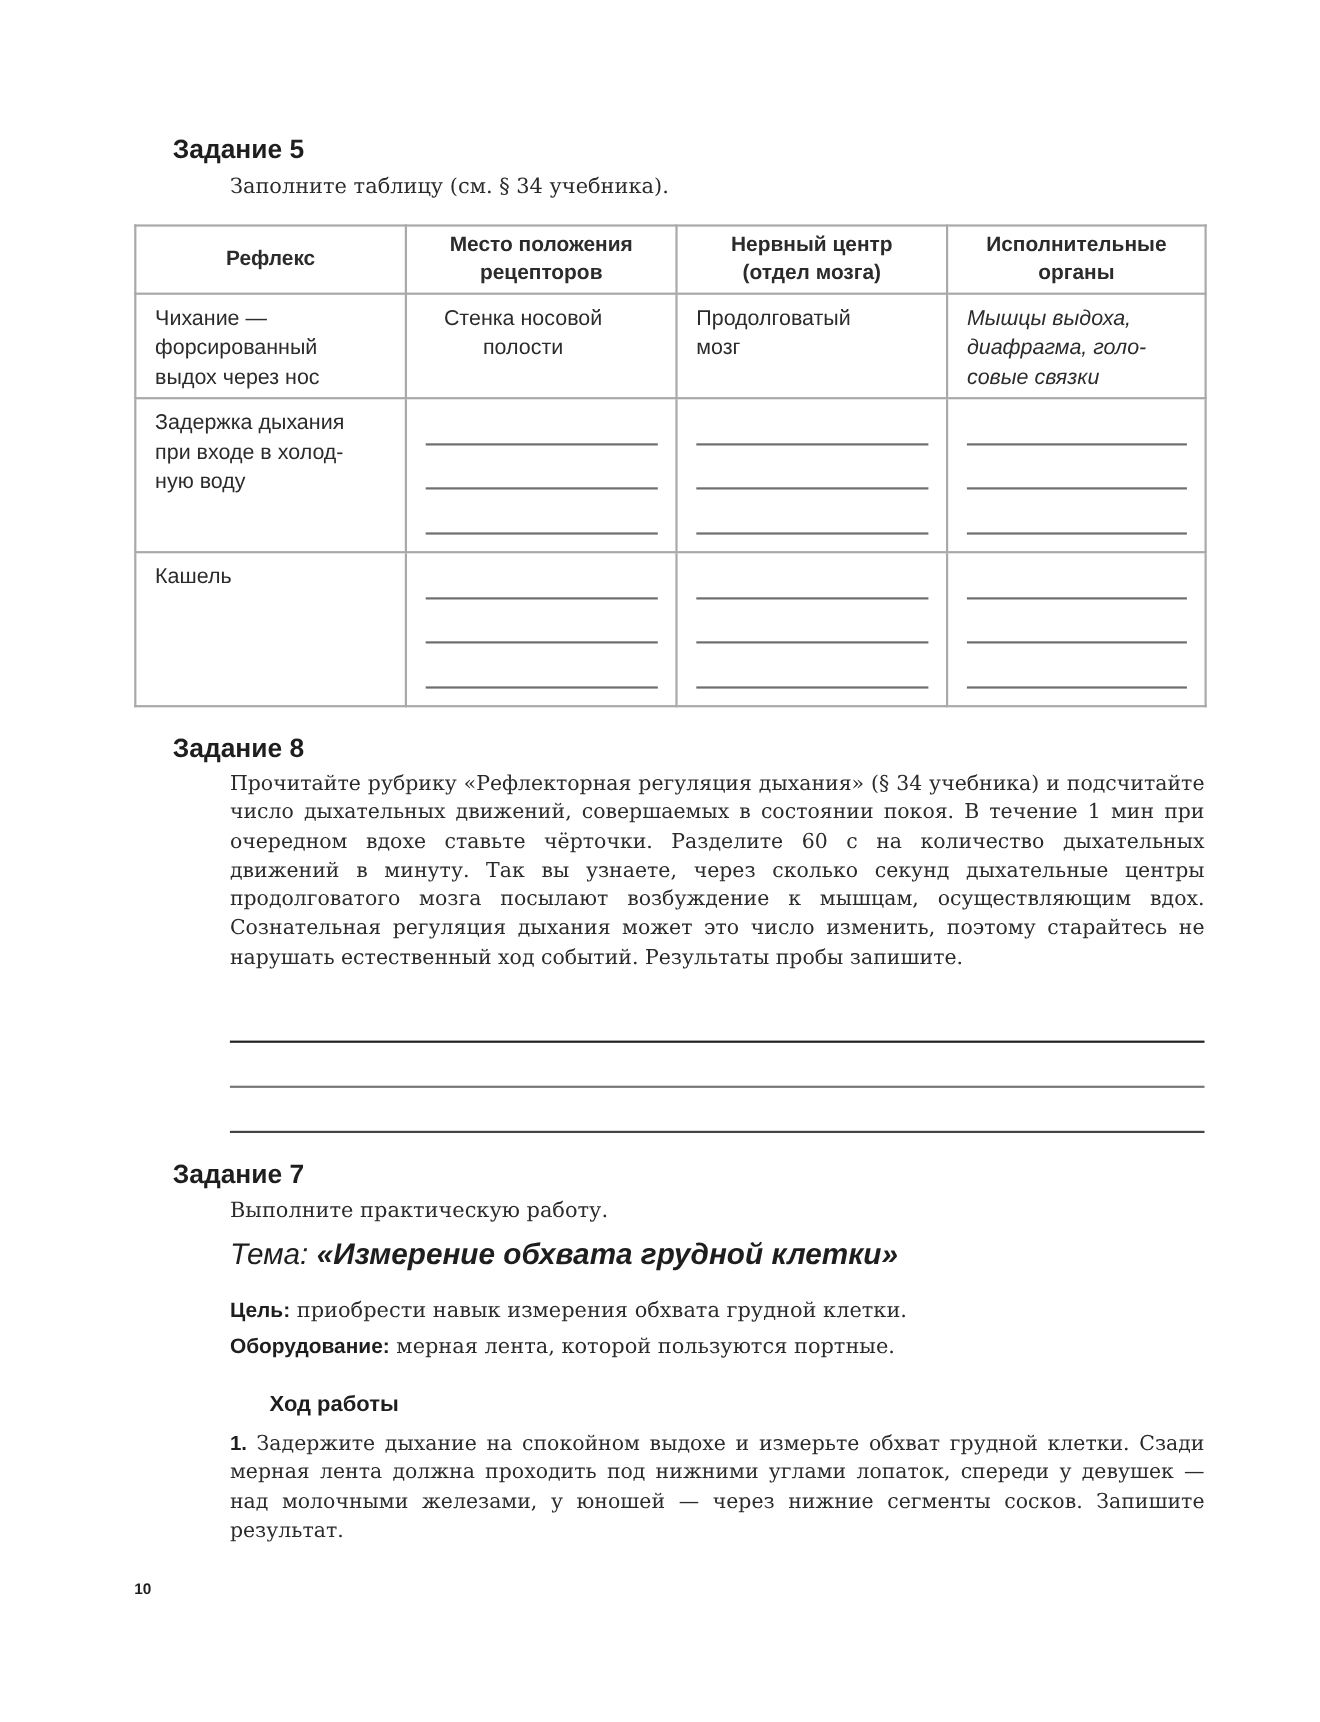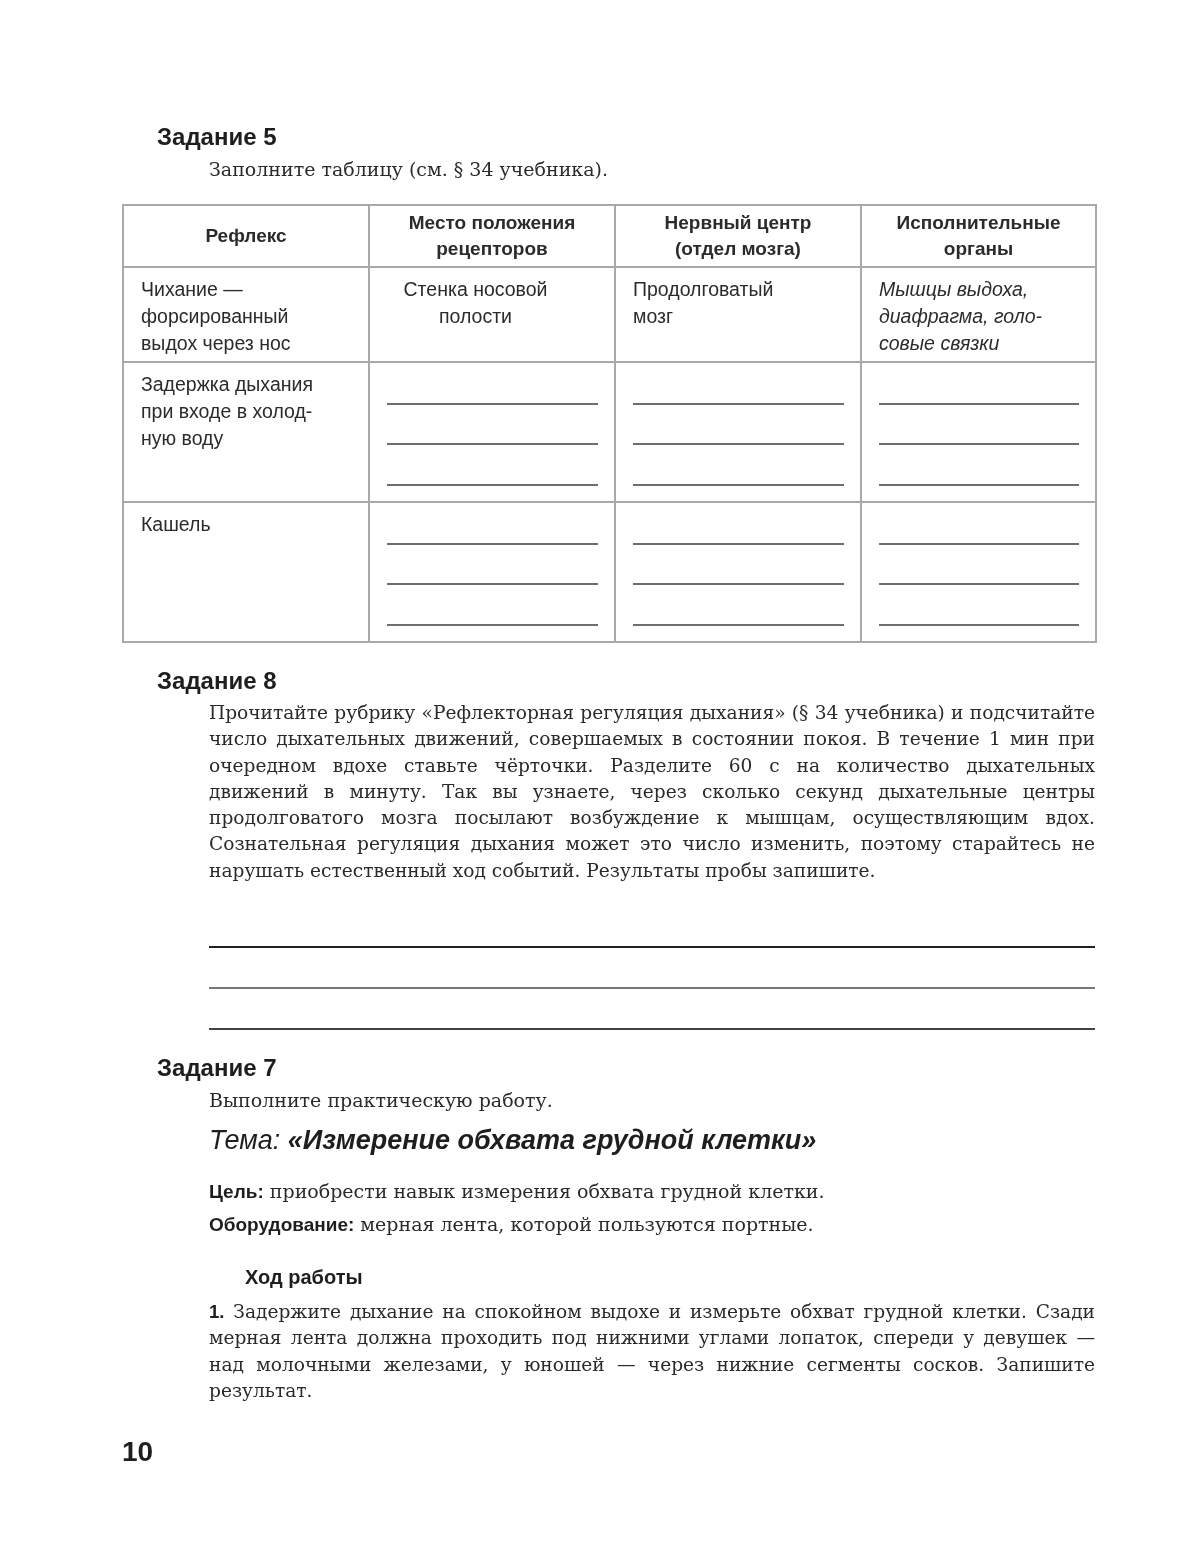--- a/index.html
+++ b/index.html
@@ -25,21 +25,21 @@
   .para { position:absolute; left:209px; width:886px; font-family:"DejaVu Serif", serif; font-size:19px; line-height:26.3px; color:#2a2a2a; text-align:justify; }
   .answer-line { position:absolute; left:209px; width:886px; height:0; }
   .al1 { top:946px; border-top:2px solid #222; }
   .al2 { top:987px; border-top:2px solid #777; }
   .al3 { top:1028px; border-top:2px solid #444; }
 
   .topic { position:absolute; left:209px; top:1125px; font-family:"Liberation Sans", sans-serif; font-size:27px; color:#1e1e1e;font-style:italic; }
   .topic b { font-weight:bold; }
   .lbl { font-family:"Liberation Sans", sans-serif; font-weight:bold; color:#1e1e1e; }
   .subhead { position:absolute; left:209px; top:1266px; font-family:"Liberation Sans", sans-serif; font-weight:bold; font-size:20px; color:#1e1e1e;margin-left:36px; }
-  .page-num { position:absolute; left:122px; top:1436px; font-family:"Liberation Sans", sans-serif; font-weight:bold; font-size:28px; color:#1e1e1e; }
+  .page-num { position:absolute; left:122px; top:1436px; font-family:"Liberation Sans", sans-serif; font-weight:bold; font-size:14px; color:#1e1e1e; }
 </style>
 </head>
 <body>
 
 <div class="task-title" style="top:123px;">Задание 5</div>
 <div class="instr" style="top:158px;">Заполните таблицу (см. § 34 учебника).</div>
 
 <table class="tbl">
   <colgroup>
       <col style="width:246px">

